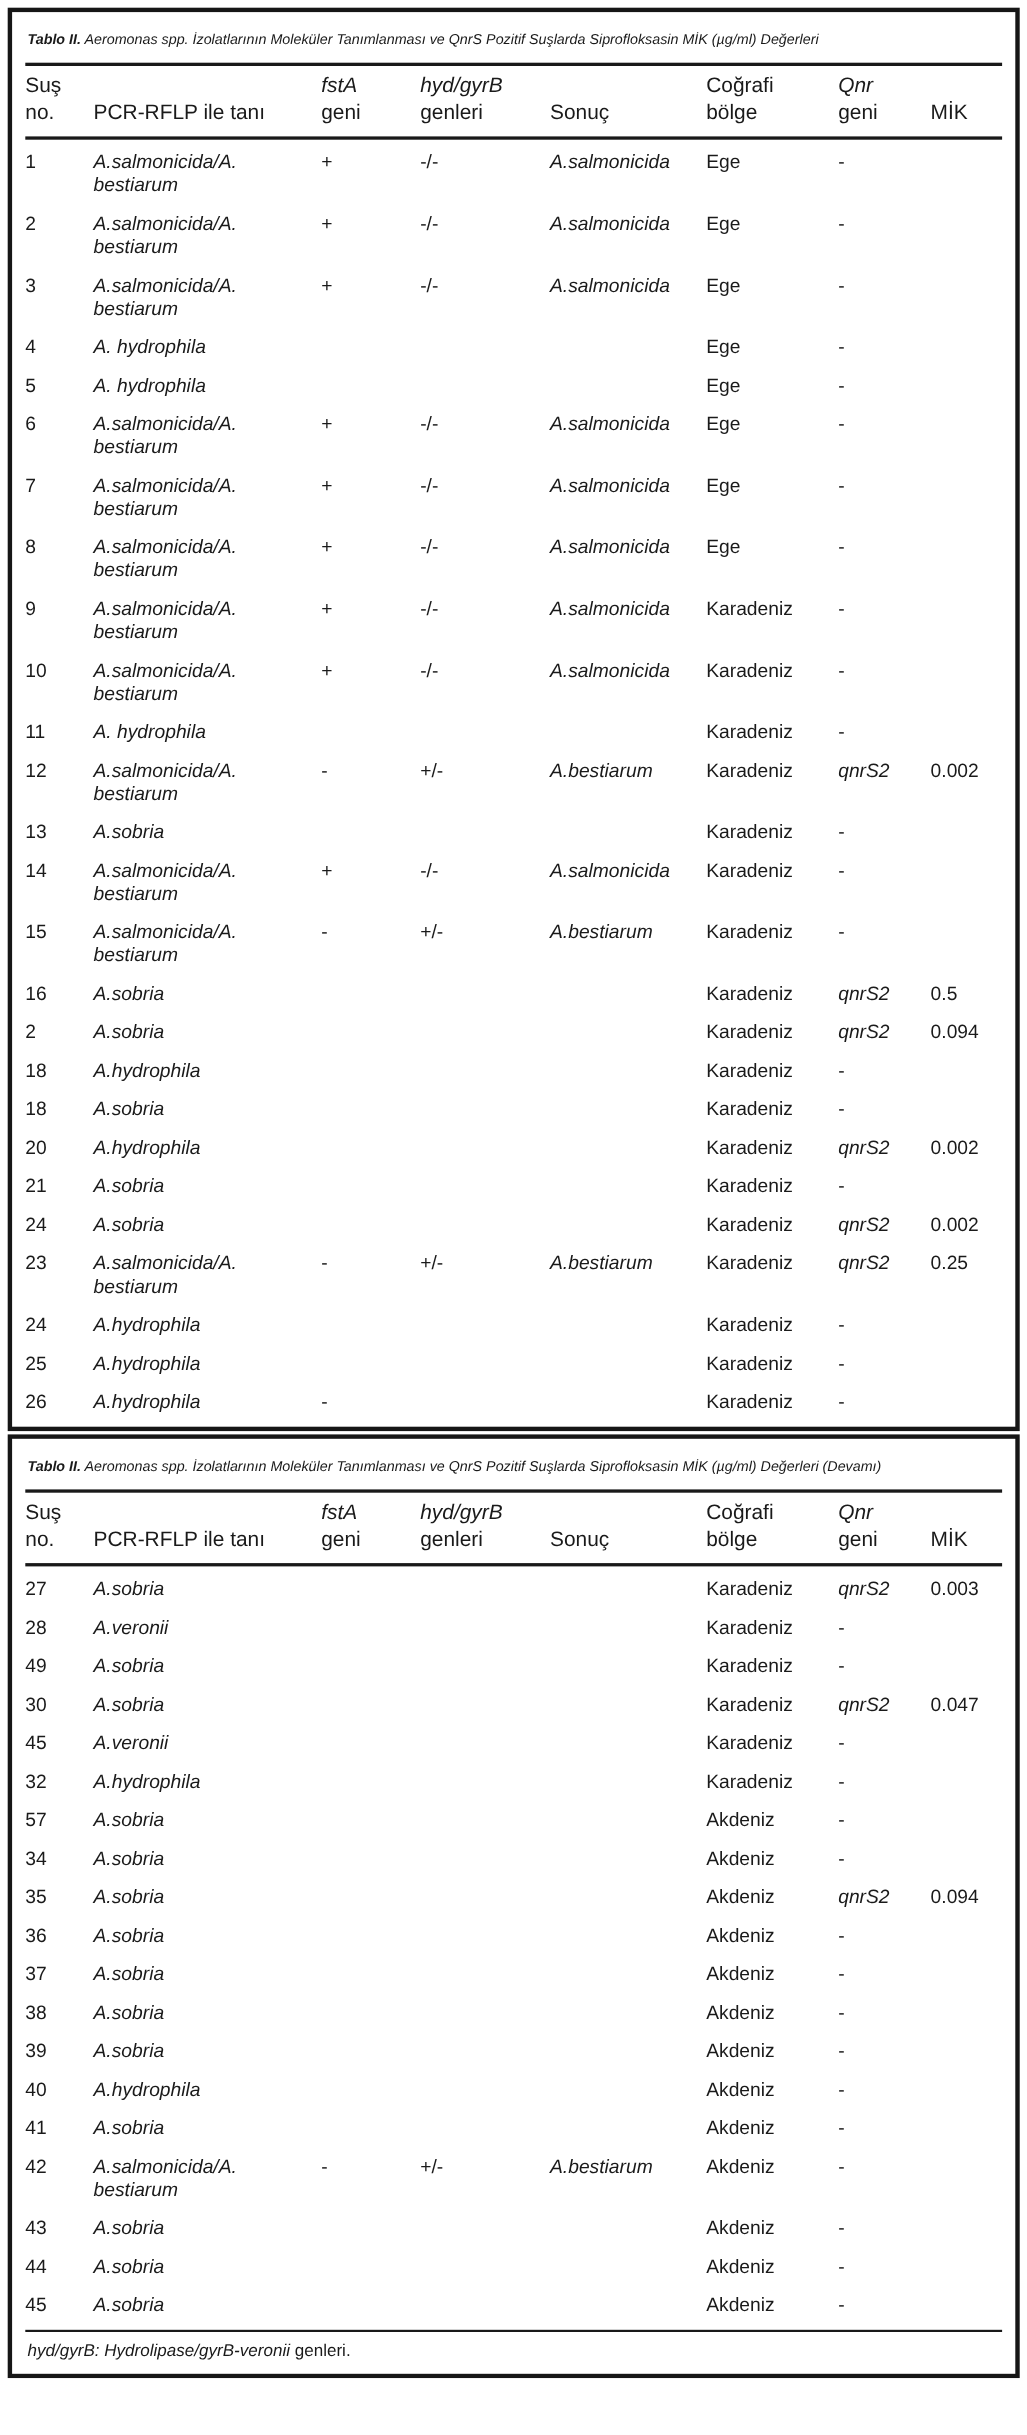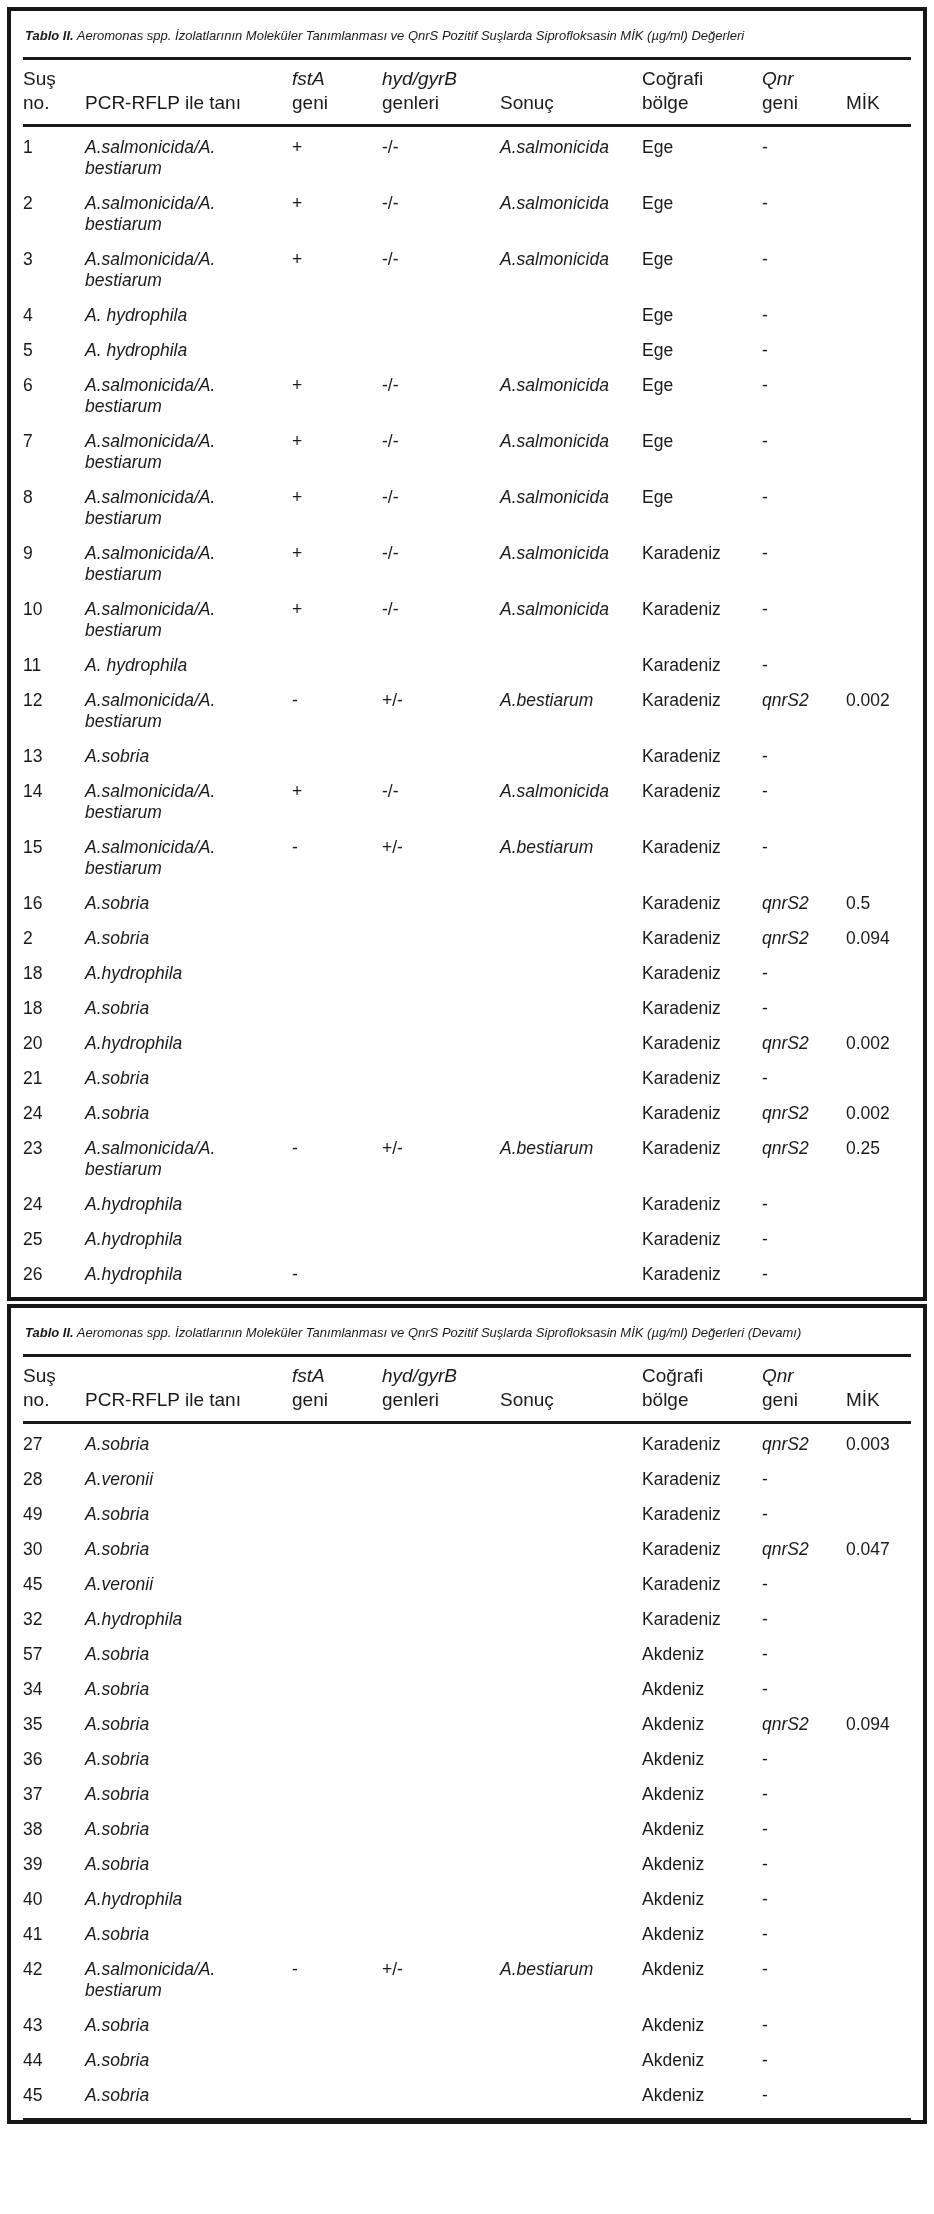--- a/index.html
+++ b/index.html
@@ -683,13 +683,14 @@
         </div>
         <div class="cell"></div>
         <div class="cell"></div>
         <div class="cell it"></div>
         <div class="cell">Akdeniz</div>
         <div class="cell">-</div>
         <div class="cell"></div>
       </div>
     </div>
   <div class="footrule"></div>
+  <div class="footnote"><span class="it">hyd/gyrB: Hydrolipase/gyrB-veronii</span><span> genleri.</span></div>
 </section>
 
 </body></html>

